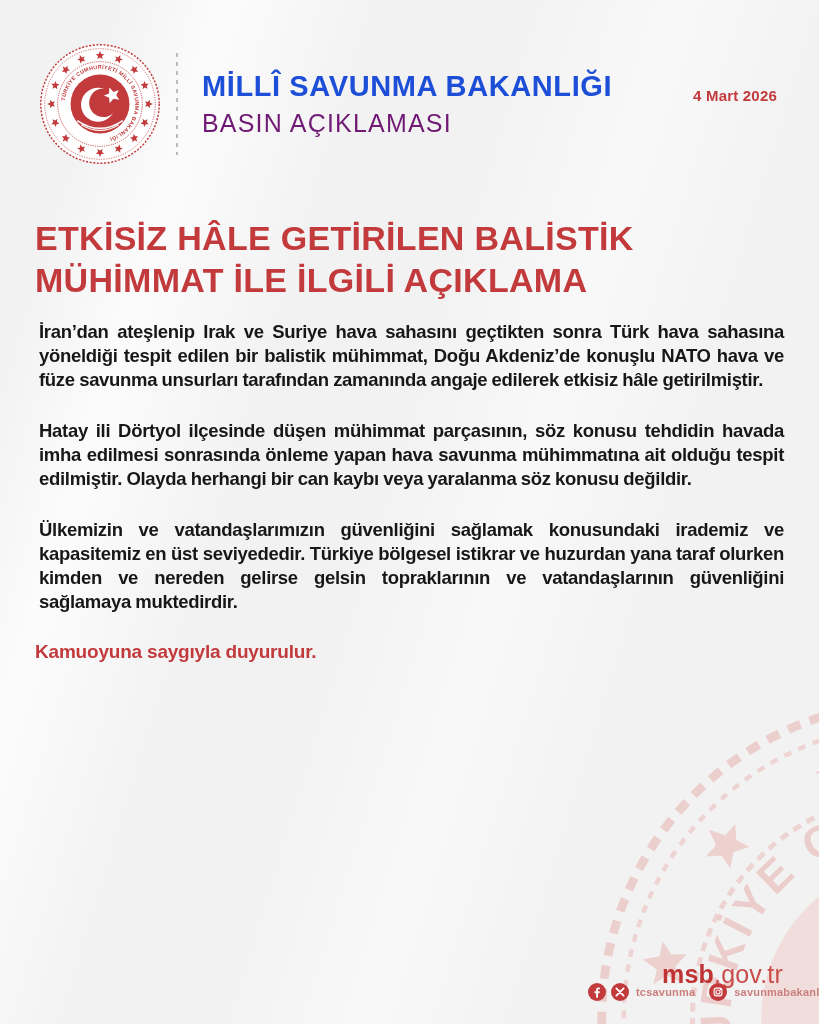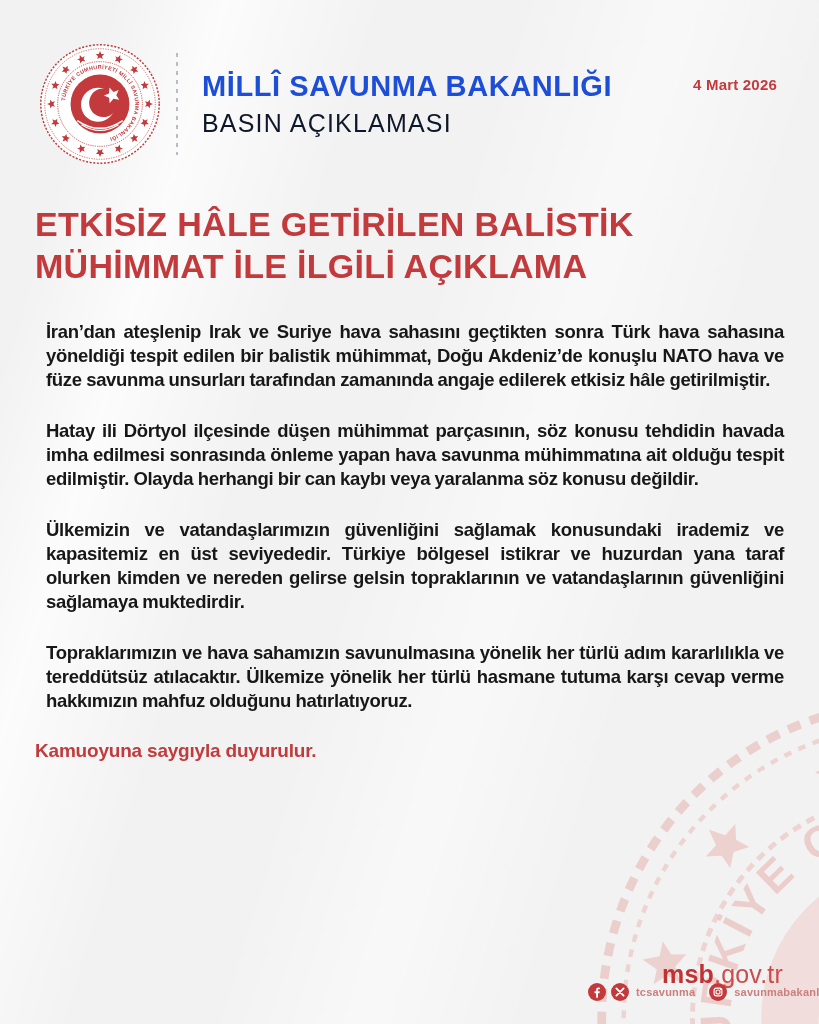--- a/index.html
+++ b/index.html
@@ -19,31 +19,31 @@
   .content{position:absolute;inset:0;z-index:2;}
 
   
   .header{position:absolute;top:42px;left:38px;display:flex;align-items:center;}
   .emblem{width:124px;height:124px;flex:0 0 auto;}
   .hdr-divider{
     width:2px;height:102px;margin:0 24px 0 14px;
     background:repeating-linear-gradient(to bottom,#b9bcc4 0 4px,rgba(0,0,0,0) 4px 9px);
   }
   .hdr-ministry{font-size:29px;font-weight:700;color:#1d4ed8;letter-spacing:.6px;line-height:1.1;}
-  .hdr-subtitle{font-size:25px;font-weight:400;color:#0f172a;letter-spacing:1.2px;margin-top:7px;line-height:1.1;}
-  .hdr-date{position:absolute;top:76px;right:42px;font-size:15px;font-weight:700;color:#c23a3c;letter-spacing:.2px;}
+  .hdr-subtitle{font-size:25px;font-weight:400;color:#701a75;letter-spacing:1.2px;margin-top:7px;line-height:1.1;}
+  .hdr-date{position:absolute;top:87px;right:42px;font-size:15px;font-weight:700;color:#c23a3c;letter-spacing:.2px;}
 
   
-  .title{position:absolute;top:203px;left:35px;right:35px;color:#c23a3c;
+  .title{position:absolute;top:217px;left:35px;right:35px;color:#c23a3c;
     font-size:34px;font-weight:700;letter-spacing:.3px;line-height:1.24;}
 
   
   .bodytext{position:absolute;top:320px;left:35px;right:35px;}
   .bodytext p{
-    margin:0 0 27px 11px;font-size:18.5px;font-weight:700;color:#171717;
+    margin:0 0 27px 4px;font-size:18.5px;font-weight:700;color:#171717;
     line-height:24px;text-align:justify;letter-spacing:-.3px;word-spacing:-.5px;
   }
   .closing{color:#c23a3c;font-size:19px;font-weight:700;margin-top:6px;letter-spacing:-.2px;}
 
   
   .watermark{position:absolute;left:588px;top:688px;width:660px;height:660px;
     opacity:.6;pointer-events:none;z-index:0;}
 
   
   .website{position:absolute;top:960px;right:36px;font-size:25px;color:#c23a3c;letter-spacing:.2px;z-index:3;}
@@ -148,21 +148,20 @@
 
     <div class="title">
       <div>ETKİSİZ HÂLE GETİRİLEN BALİSTİK</div>
       <div>MÜHİMMAT İLE İLGİLİ AÇIKLAMA</div>
     </div>
 
     <div class="bodytext">
       <p>İran’dan ateşlenip Irak ve Suriye hava sahasını geçtikten sonra Türk hava sahasına yöneldiği tespit edilen bir balistik mühimmat, Doğu Akdeniz’de konuşlu NATO hava ve füze savunma unsurları tarafından zamanında angaje edilerek etkisiz hâle getirilmiştir.</p>
       <p>Hatay ili Dörtyol ilçesinde düşen mühimmat parçasının, söz konusu tehdidin havada imha edilmesi sonrasında önleme yapan hava savunma mühimmatına ait olduğu tespit edilmiştir. Olayda herhangi bir can kaybı veya yaralanma söz konusu değildir.</p>
       <p>Ülkemizin ve vatandaşlarımızın güvenliğini sağlamak konusundaki irademiz ve kapasitemiz en üst seviyededir. Türkiye bölgesel istikrar ve huzurdan yana taraf olurken kimden ve nereden gelirse gelsin topraklarının ve vatandaşlarının güvenliğini sağlamaya muktedirdir.</p>
-      <p>Topraklarımızın ve hava sahamızın savunulmasına yönelik her türlü adım kararlılıkla ve tereddütsüz atılacaktır. Ülkemize yönelik her türlü hasmane tutuma karşı cevap verme hakkımızın mahfuz olduğunu hatırlatıyoruz.</p>
       <div class="closing">Kamuoyuna saygıyla duyurulur.</div>
     </div>
 
     <div class="website">
       <span class="w-bold">msb</span><span class="w-rest">.gov.tr</span>
     </div>
 
     <div class="social">
       <svg class="soc-icon" viewBox="0 0 24 24">
         <circle cx="12" cy="12" r="12" fill="#c23a3c"></circle>

